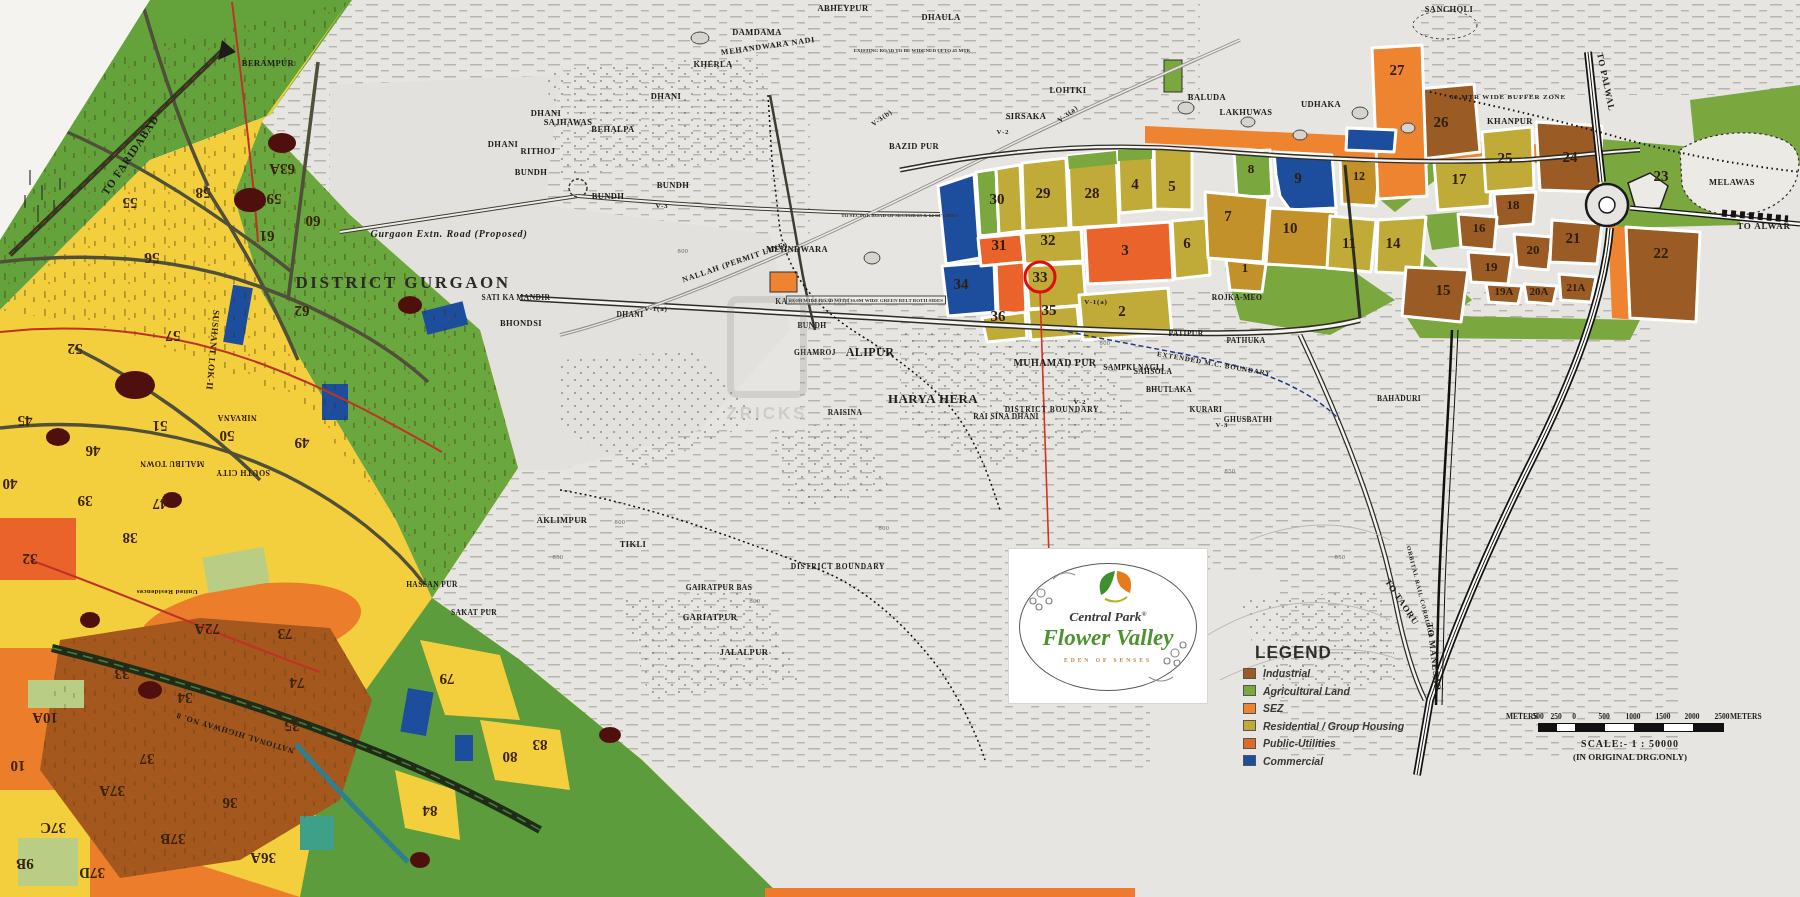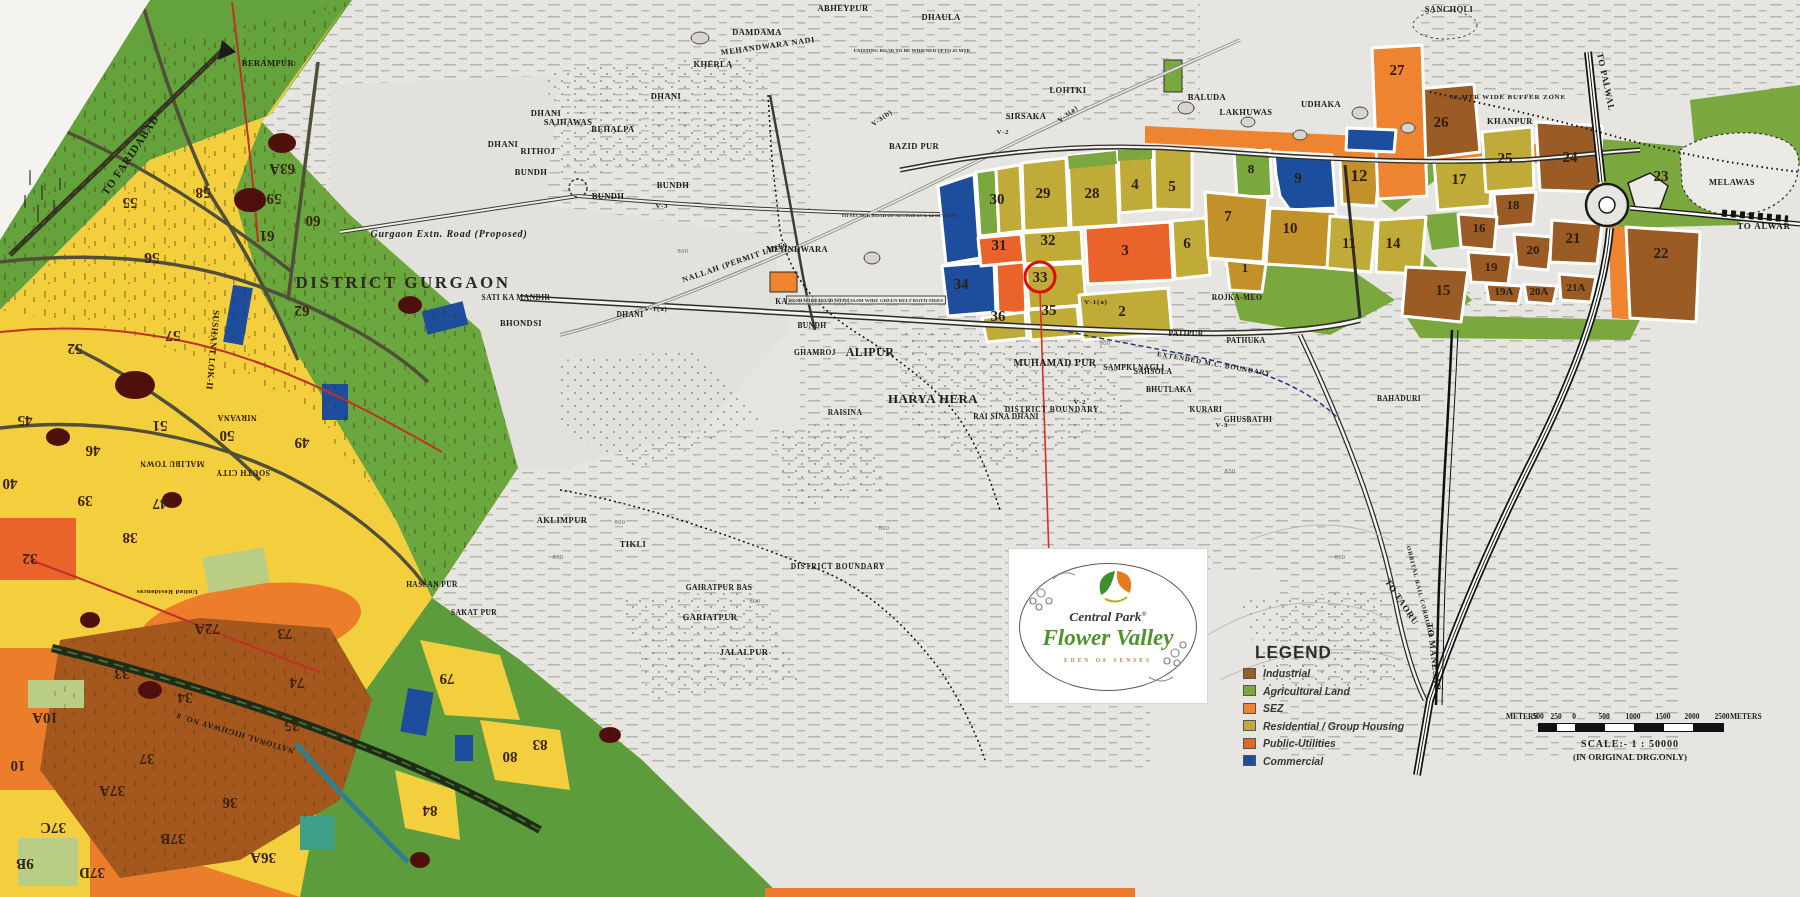--- a/index.html
+++ b/index.html
@@ -397,21 +397,21 @@
       <div class="lbl snum" style="left: 1187px; top: 243px;">6</div>
       <div class="lbl snum" style="left: 961px; top: 284px;">34</div>
       <div class="lbl snum" style="left: 998px; top: 316px;">36</div>
       <div class="lbl snum" style="left: 1049px; top: 310px;">35</div>
       <div class="lbl snum" style="left: 1122px; top: 311px;">2</div>
       <div class="lbl snum" style="left: 1251px; top: 169px; font-size: 13px;">8</div>
       <div class="lbl snum" style="left: 1298px; top: 178px;">9</div>
       <div class="lbl snum" style="left: 1228px; top: 216px;">7</div>
       <div class="lbl snum" style="left: 1290px; top: 228px;">10</div>
       <div class="lbl snum" style="left: 1245px; top: 268px; font-size: 13px;">1</div>
-      <div class="lbl snum" style="left: 1359px; top: 176px; font-size: 17px;">12</div>
+      <div class="lbl snum" style="left: 1359px; top: 176px; font-size: 12px;">12</div>
       <div class="lbl snum" style="left: 1397px; top: 70px;">27</div>
       <div class="lbl snum" style="left: 1441px; top: 122px;">26</div>
       <div class="lbl snum" style="left: 1505px; top: 158px;">25</div>
       <div class="lbl snum" style="left: 1570px; top: 157px;">24</div>
       <div class="lbl snum" style="left: 1661px; top: 176px;">23</div>
       <div class="lbl snum" style="left: 1459px; top: 179px;">17</div>
       <div class="lbl snum" style="left: 1513px; top: 205px; font-size: 13px;">18</div>
       <div class="lbl snum" style="left: 1479px; top: 228px; font-size: 13px;">16</div>
       <div class="lbl snum" style="left: 1533px; top: 250px; font-size: 13px;">20</div>
       <div class="lbl snum" style="left: 1573px; top: 238px;">21</div>
@@ -463,20 +463,24 @@
       <div class="lbl flip" style="left: 510px; top: 756px; transform: translate(-50%, -50%) rotate(180deg);">80</div>
       <div class="lbl flip" style="left: 540px; top: 744px; transform: translate(-50%, -50%) rotate(180deg);">83</div>
       <div class="lbl flip" style="left: 430px; top: 810px; transform: translate(-50%, -50%) rotate(180deg);">84</div>
       <div class="lbl lmp" style="left: 213px; top: 350px; font-size: 9px; transform: translate(-50%, -50%) rotate(95deg);">SUSHANT LOK-II</div>
       <div class="lbl lmp" style="left: 237px; top: 417px; transform: translate(-50%, -50%) rotate(180deg);">NIRVANA</div>
       <div class="lbl lmp" style="left: 172px; top: 463px; transform: translate(-50%, -50%) rotate(180deg);">MALIBU TOWN</div>
       <div class="lbl lmp" style="left: 243px; top: 472px; transform: translate(-50%, -50%) rotate(180deg);">SOUTH CITY</div>
       <div class="lbl lmp" style="left: 167px; top: 592px; font-size: 7px; transform: translate(-50%, -50%) rotate(180deg);">United Residences</div>
     </div>
 
+<div id="wmark">
+  <div class="glyph"></div>
+  <div class="wtxt">ZRICKS</div>
+</div>
 
 <div id="logo">
   <div class="oval"></div>
   <svg width="198" height="154" style="position:absolute;left:0;top:0" aria-hidden="true">
     <g>
       <path d="M92,46 Q86,26 106,22 Q102,42 92,46 Z" fill="#3e8f2e"></path>
       <path d="M108,22 Q126,24 121,44 Q106,38 108,22 Z" fill="#e87a1e"></path>
       <path d="M96,50 Q108,56 118,48" fill="none" stroke="#b5b11e" stroke-width="2"></path>
     </g>
     <g fill="none" stroke="#8a8a88" stroke-width="1.2">

